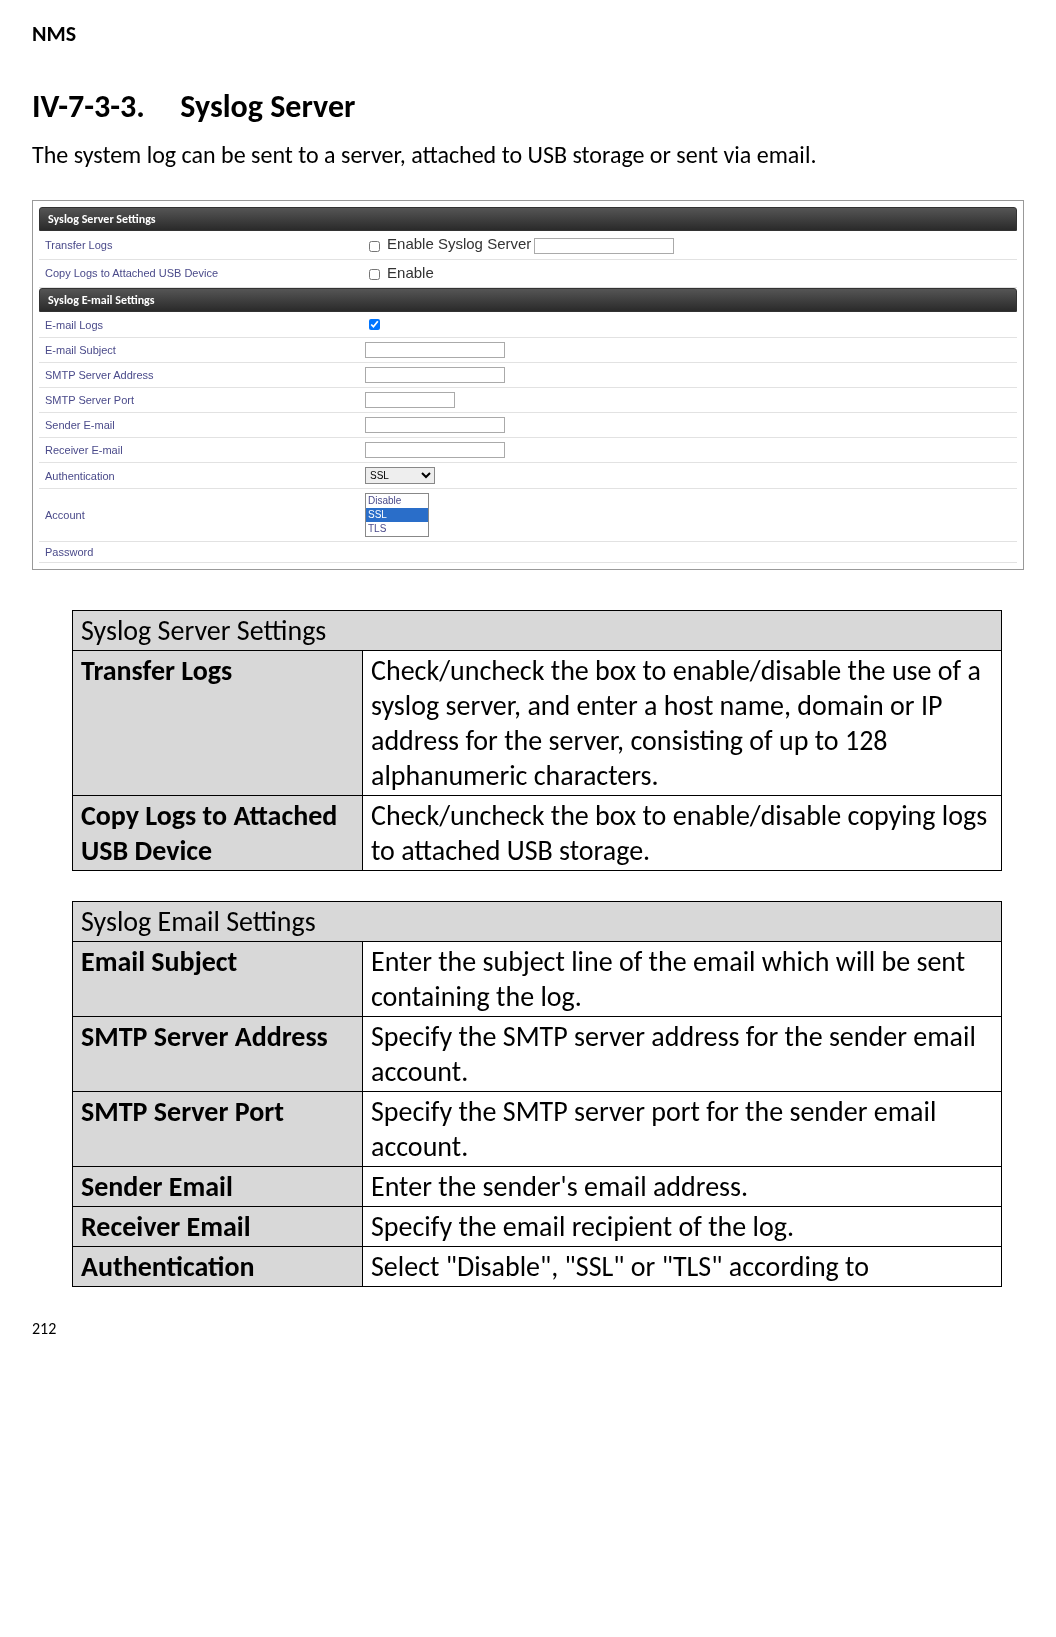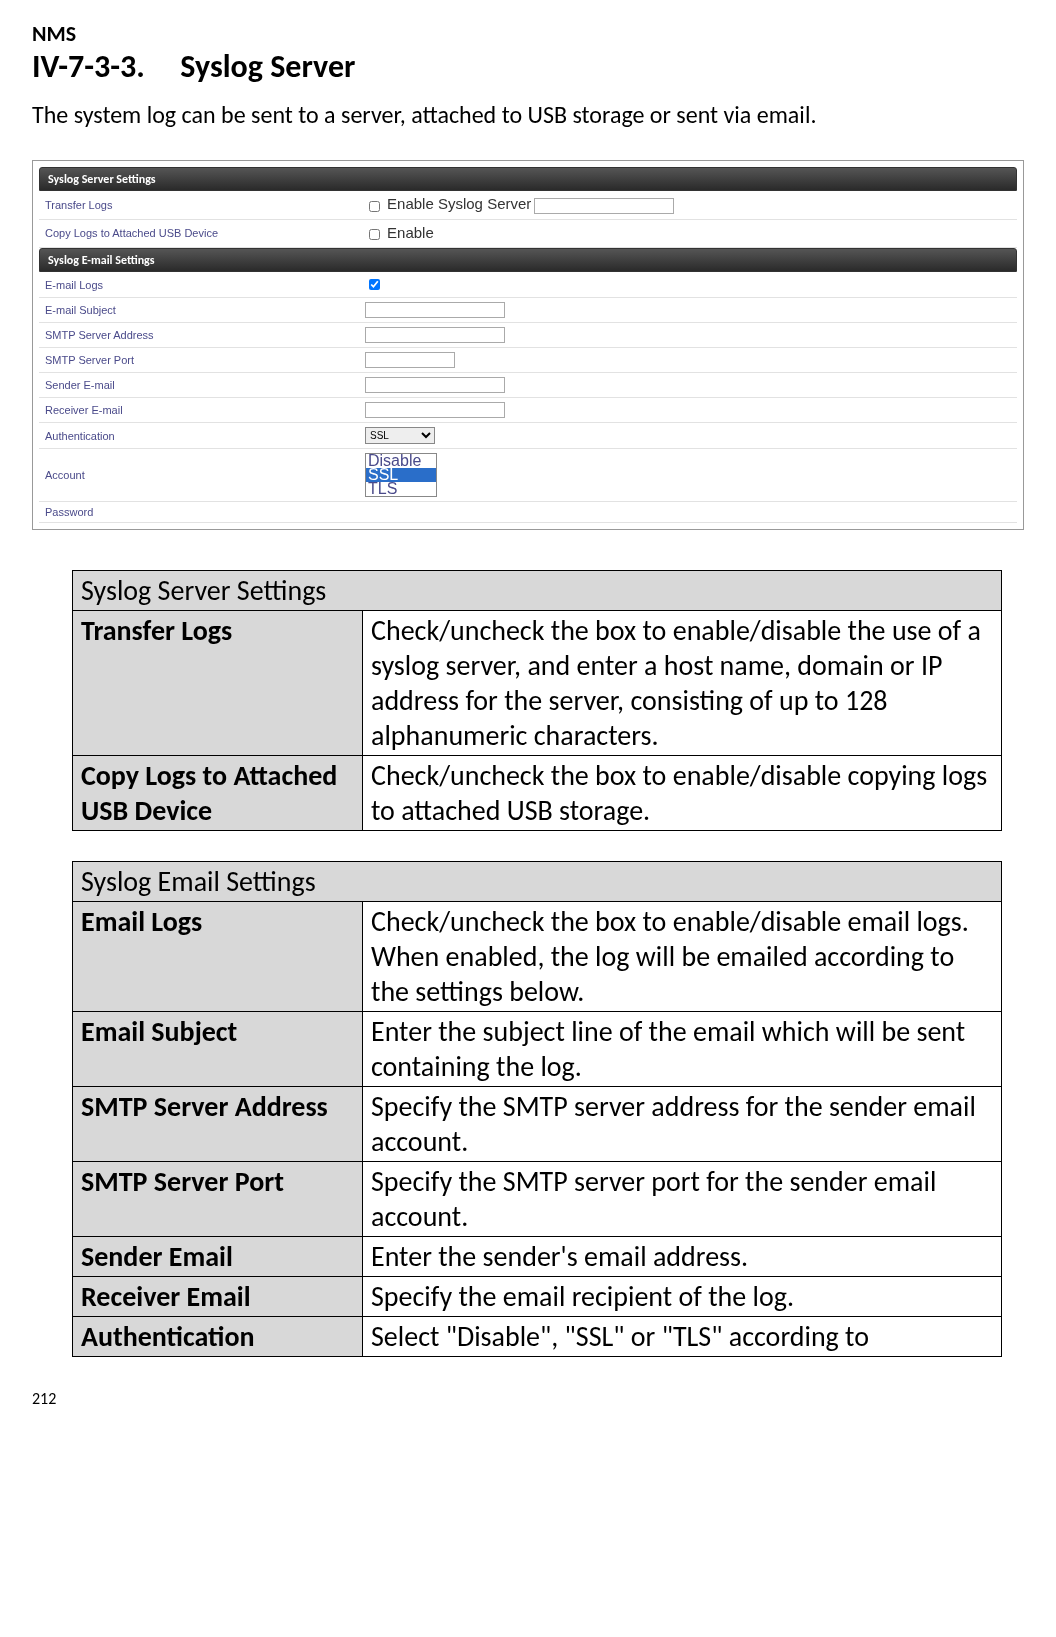--- a/index.html
+++ b/index.html
@@ -7,20 +7,21 @@
     font-family: Calibri, Arial, sans-serif;
     margin: 0;
     padding: 20px 32px 10px 32px;
     background: #fff;
     color: #000;
     width: 1056px;
   }
   .header-nms {
     font-size: 22px;
     font-weight: bold;
+    margin-bottom: 40px;
   }
   .section-number {
     font-size: 32px;
     font-weight: bold;
     display: inline-block;
     margin-right: 32px;
   }
   .section-title {
     font-size: 32px;
     font-weight: bold;
@@ -70,22 +71,22 @@
   .checklabel { color: #333; font-size: 15px; }
   .dropdown {
     border: 1px solid #888;
     font-size: 10px;
     height: 17px;
     width: 70px;
     background: #eee;
   }
   .dropdown-list {
     border: 1px solid #888;
-    width: 72px;
-    font-size: 16px;
+    width: 64px;
+    font-size: 10px;
     line-height: 14px;
     background: #fff;
   }
   .dropdown-list .opt { padding: 0 2px; }
   .dropdown-list .sel { background: #2a6ec9; color: #fff; }
   .desc-table {
     border-collapse: collapse;
     width: 930px;
     margin: 0 0 30px 40px;
     font-size: 28px;
@@ -214,24 +215,20 @@
   </tr>
 </tbody>
   </table>
 
 <table class="desc-table">
   <tbody>
       <tr>
         <td class="hdr" colspan="2">Syslog Email Settings</td>
       </tr>
   <tr>
-    <td class="rowlabel">Email Logs</td>
-    <td>Check/uncheck the box to enable/disable email logs. When enabled, the log will be emailed according to the settings below.</td>
-  </tr>
-  <tr>
     <td class="rowlabel">Email Subject</td>
     <td>Enter the subject line of the email which will be sent containing the log.</td>
   </tr>
   <tr>
     <td class="rowlabel">SMTP Server Address</td>
     <td>Specify the SMTP server address for the sender email account.</td>
   </tr>
   <tr>
     <td class="rowlabel">SMTP Server Port</td>
     <td>Specify the SMTP server port for the sender email account.</td>

